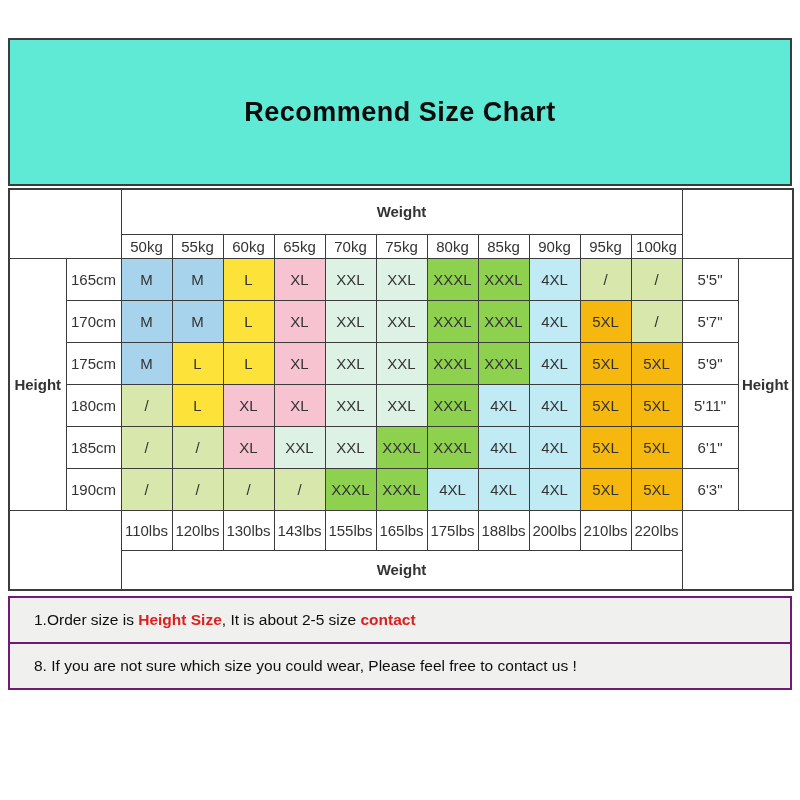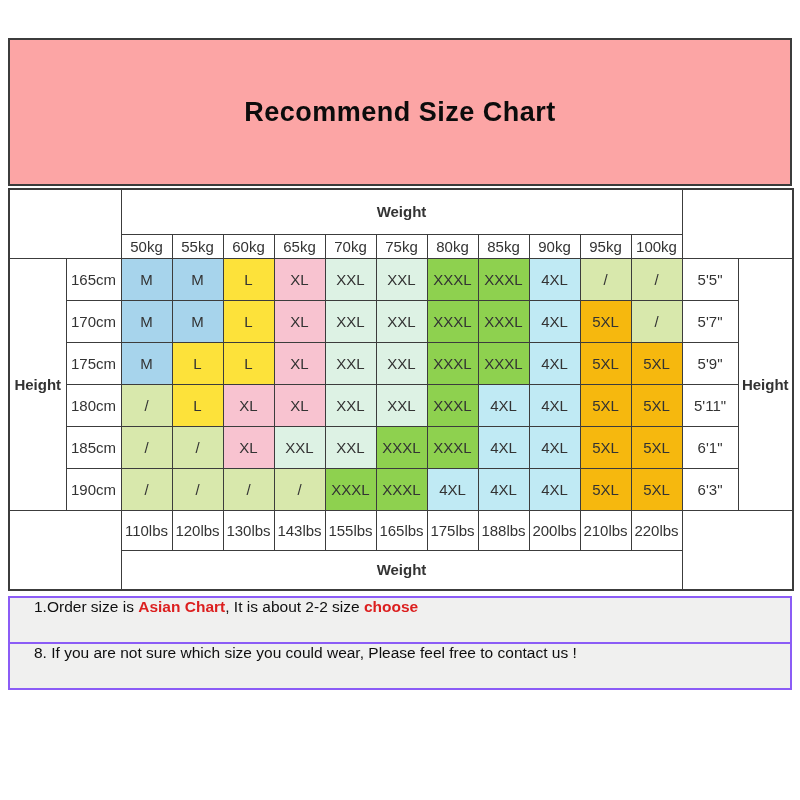--- a/index.html
+++ b/index.html
@@ -3,21 +3,21 @@
 <meta charset="utf-8">
 <style>
   html,body{margin:0;padding:0;}
   body{
     width:800px;height:800px;background:#ffffff;
     font-family:"Liberation Sans", sans-serif;color:#222;
     position:relative;overflow:hidden;
   }
   .title-box{
     margin:38px 8px 0 8px;height:144px;
-    border:2px solid #3c3c3c;background:#fca5a5;
+    border:2px solid #3c3c3c;background:#5eead4;
     display:flex;align-items:center;justify-content:center;
   }
   .title-box .title{
     font-size:27px;font-weight:bold;color:#0c0c0c;letter-spacing:.5px;
   }
   .table-wrap{position:relative;margin:2px 8px 0 8px;}
   table.size-table{
     border-collapse:collapse;table-layout:fixed;width:784px;
     border:2px solid #3c3c3c;
   }
@@ -36,22 +36,22 @@
   tr.r-lbs{height:40px;}
   tr.r-wb{height:40px;}
   .watermark{
     position:absolute;left:50%;top:180px;transform:translateX(-52%);
     font-family:"Liberation Serif", serif;font-weight:bold;
     font-size:58px;letter-spacing:8px;color:rgba(255,255,255,0.55);
     white-space:nowrap;pointer-events:none;
   }
   .notes{margin:5px 8px 0 8px;}
   .note{
-    border:2px solid #8b5cf6;background:#f0f0ef;height:44px;
-    display:flex;padding-left:24px;
+    border:2px solid #701a75;background:#f0f0ef;height:44px;
+    display:flex;align-items:center;padding-left:24px;
     font-size:15.5px;color:#0f0f0f;
   }
   .note + .note{margin-top:-2px;}
   .note .red{color:#dc1f1f;font-weight:bold;}
 </style>
 </head>
 <body>
 
 <div class="title-box">
   <div class="title">Recommend Size Chart</div>
@@ -209,20 +209,20 @@
       <tr class="r-wb">
         <td colspan="11" class="bold-lbl">Weight</td>
       </tr>
     </tbody>
   </table>
 </div>
 
 <div class="notes" id="notes">
     <div class="note">
       <span style="white-space: pre;">1.Order size is </span>
-      <span class="red" style="white-space: pre;">Asian Chart</span>
-      <span style="white-space: pre;">, It is about 2-2 size </span>
-      <span class="red" style="white-space: pre;">choose</span>
+      <span class="red" style="white-space: pre;">Height Size</span>
+      <span style="white-space: pre;">, It is about 2-5 size </span>
+      <span class="red" style="white-space: pre;">contact</span>
     </div>
     <div class="note">
       <span style="white-space: pre;">8. If you are not sure which size you could wear, Please feel free to contact us !</span>
     </div>
   </div>
 
 </body></html>

